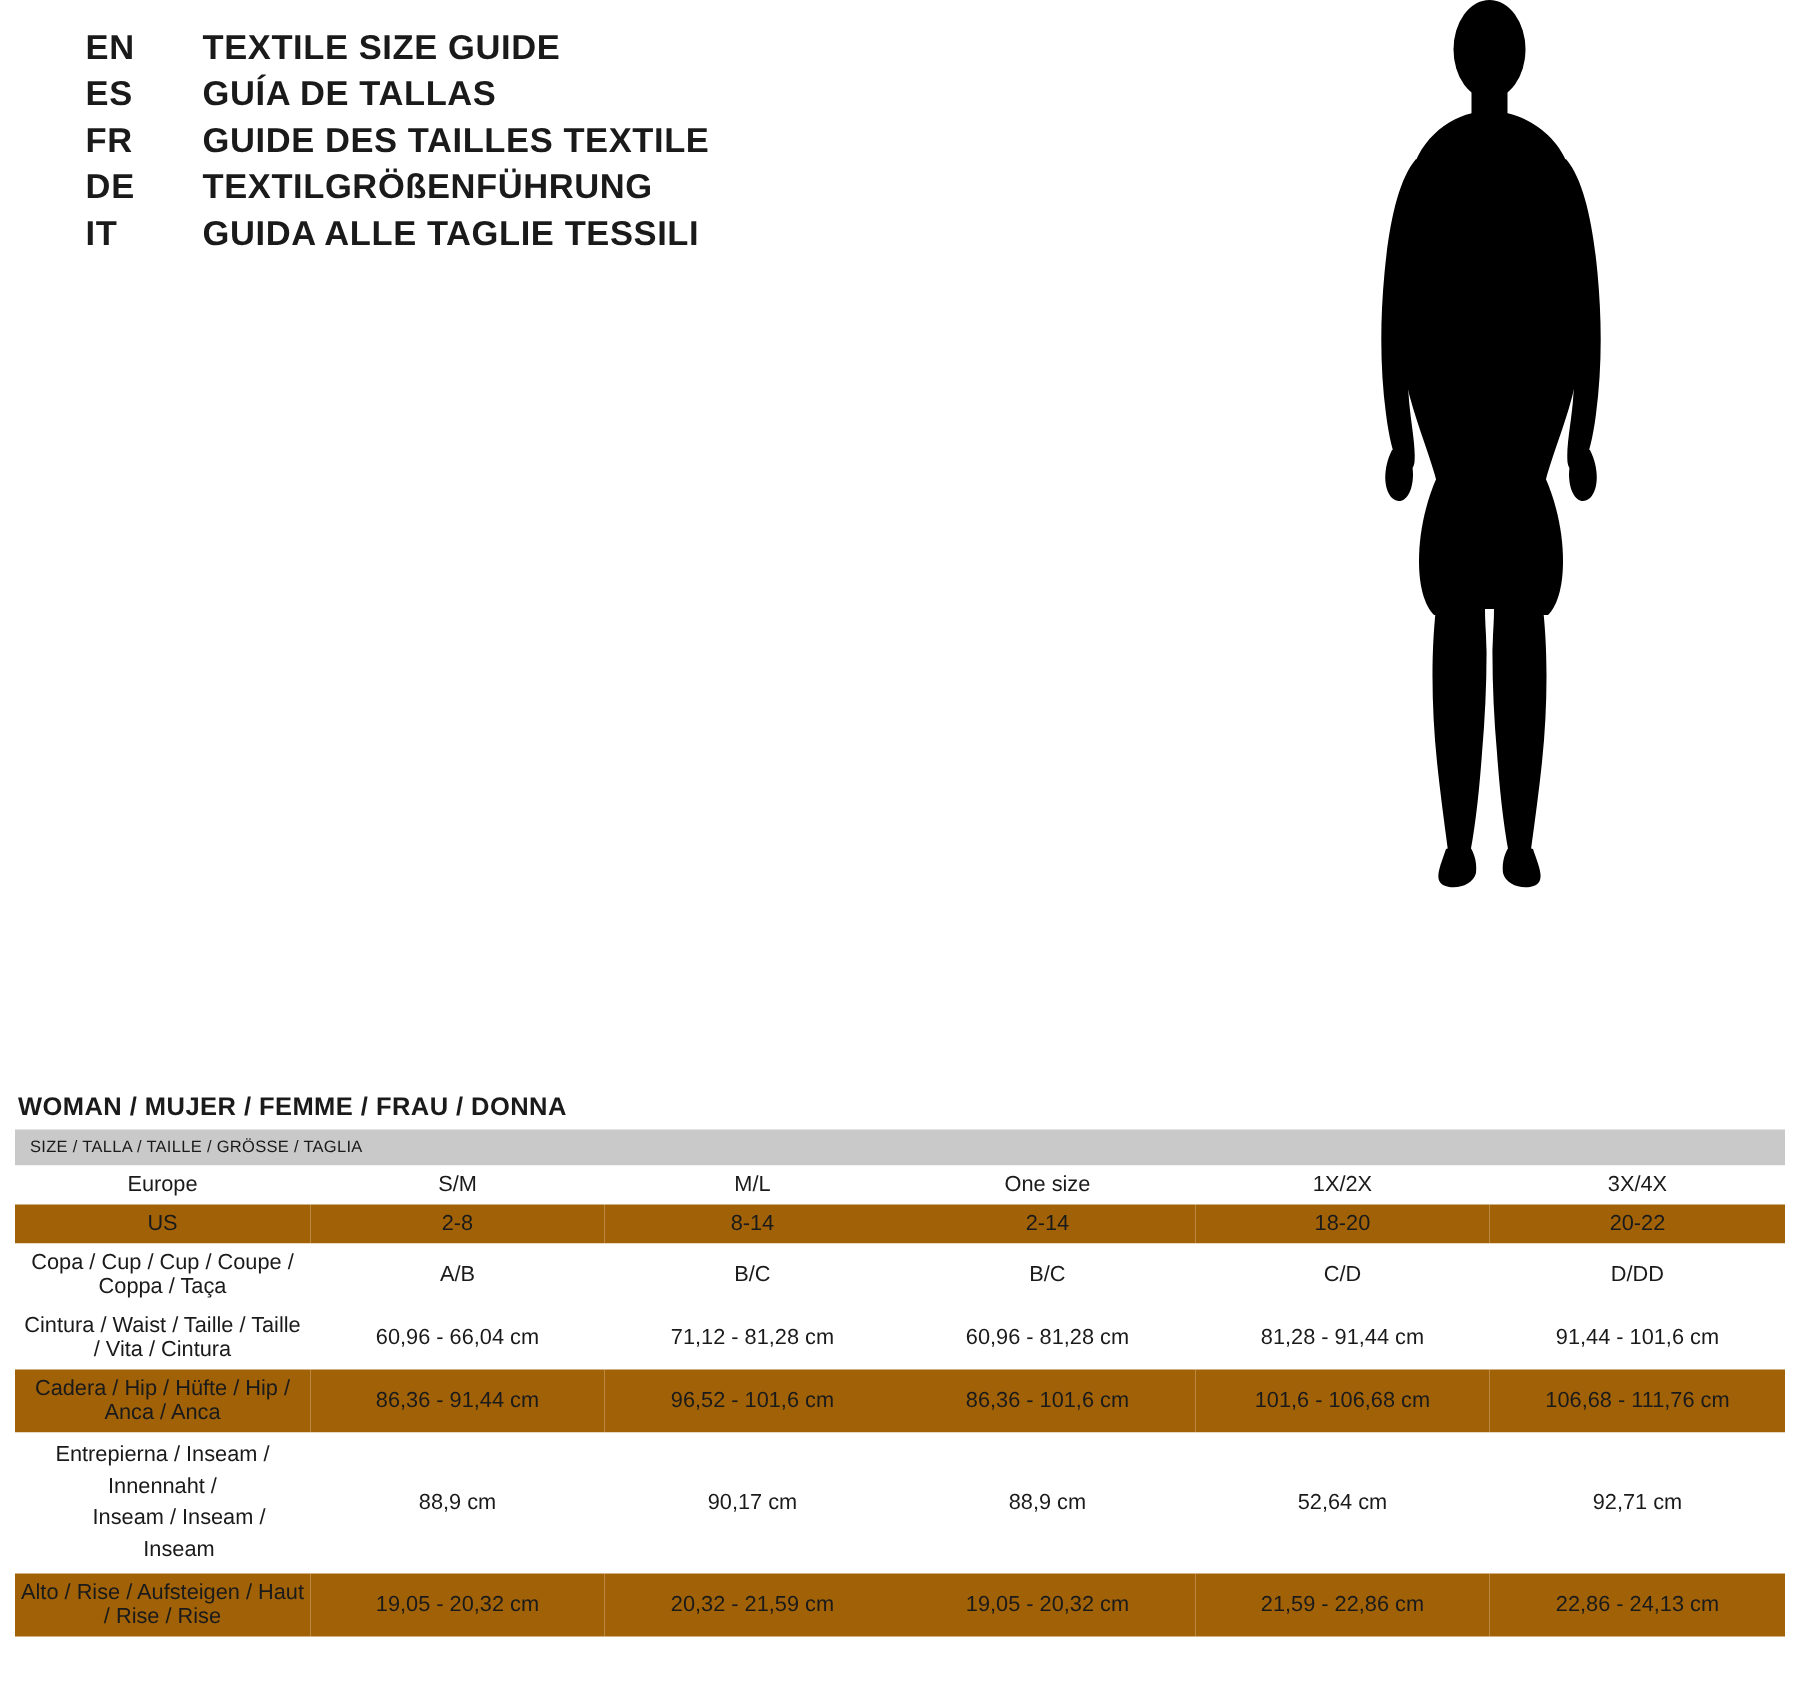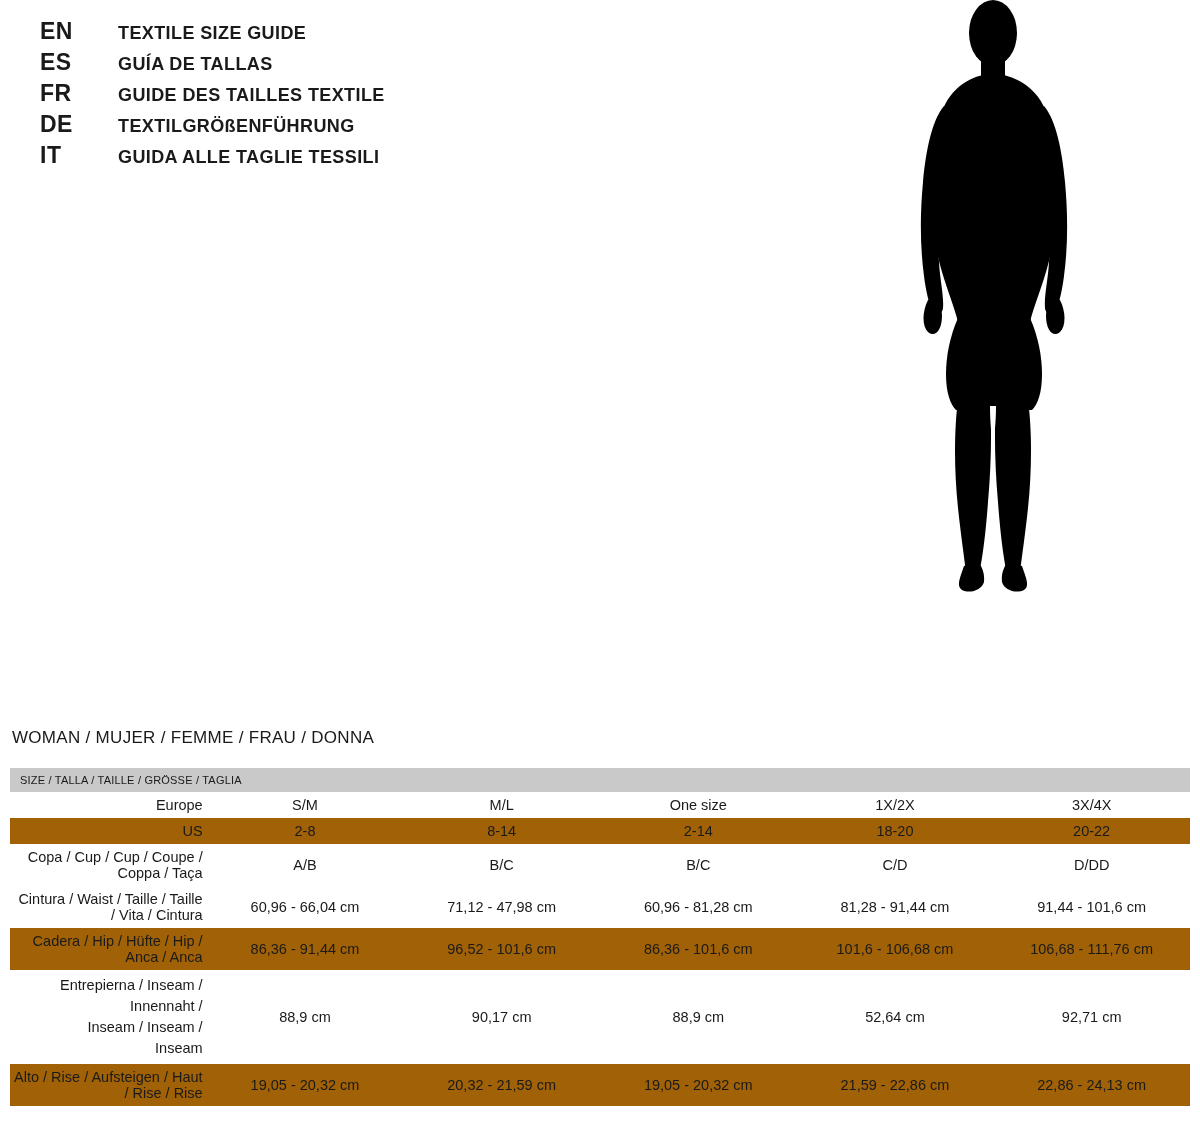--- a/index.html
+++ b/index.html
@@ -12,39 +12,39 @@
     height: 1130px;
     position: relative;
     font-family: "Liberation Sans", sans-serif;
     color: #1a1a1a;
     overflow: hidden;
   }
 
   
   #title-block {
     position: absolute;
-    left: 40px;
+    left: 57px;
     top: 18px;
     width: 640px;
   }
   .title-row {
     display: flex;
     align-items: baseline;
     margin-bottom: 4px;
   }
   .title-lang {
     width: 78px;
     flex: 0 0 78px;
     font-size: 23px;
     font-weight: 700;
     letter-spacing: 0.5px;
     color: #1a1a1a;
   }
   .title-text {
-    font-size: 18px;
+    font-size: 23px;
     font-weight: 700;
     letter-spacing: 0.4px;
     color: #1a1a1a;
   }
 
   
   #figure-wrap {
     position: absolute;
     left: 880px;
     top: 0px;
@@ -57,38 +57,38 @@
 
   
   #table-section {
     position: absolute;
     left: 10px;
     top: 728px;
     width: 1180px;
   }
   #table-heading {
     font-size: 17px;
-    font-weight: 400;
+    font-weight: 700;
     letter-spacing: 0.3px;
     color: #1a1a1a;
-    margin-bottom: 20px;
+    margin-bottom: 5px;
     padding-left: 2px;
   }
   table.size-table {
     border-collapse: collapse;
     width: 1180px;
     table-layout: fixed;
   }
   table.size-table td {
     font-size: 14.5px;
     color: #1a1a1a;
     padding: 5px 4px;
     vertical-align: middle;
   }
-  .col-label { width: 400px; text-align: right; padding-left: 10px; }
+  .col-label { width: 400px; text-align: center; padding-left: 10px; }
   .col-val   { width: 156px; text-align: center; }
 
   tr.band-head td {
     background: #c9c9c9;
     font-size: 11px;
     font-weight: 400;
     padding: 6px 4px 6px 10px;
     letter-spacing: 0.2px;
   }
   tr.shade td { background: #a16207; }
@@ -230,21 +230,21 @@
         <td class="col-val">B/C</td>
         <td class="col-val">B/C</td>
         <td class="col-val">C/D</td>
         <td class="col-val">D/DD</td>
       </tr>
 
 
       <tr class="plain">
         <td class="col-label">Cintura / Waist / Taille / Taille / Vita / Cintura</td>
         <td class="col-val">60,96 - 66,04 cm</td>
-        <td class="col-val">71,12 - 47,98 cm</td>
+        <td class="col-val">71,12 - 81,28 cm</td>
         <td class="col-val">60,96 - 81,28 cm</td>
         <td class="col-val">81,28 - 91,44 cm</td>
         <td class="col-val">91,44  - 101,6 cm</td>
       </tr>
 
       <tr class="shade">
         <td class="col-label">Cadera / Hip / Hüfte / Hip / Anca / Anca</td>
         <td class="col-val">86,36 - 91,44 cm</td>
         <td class="col-val">96,52 - 101,6 cm</td>
         <td class="col-val">86,36 - 101,6 cm</td>

